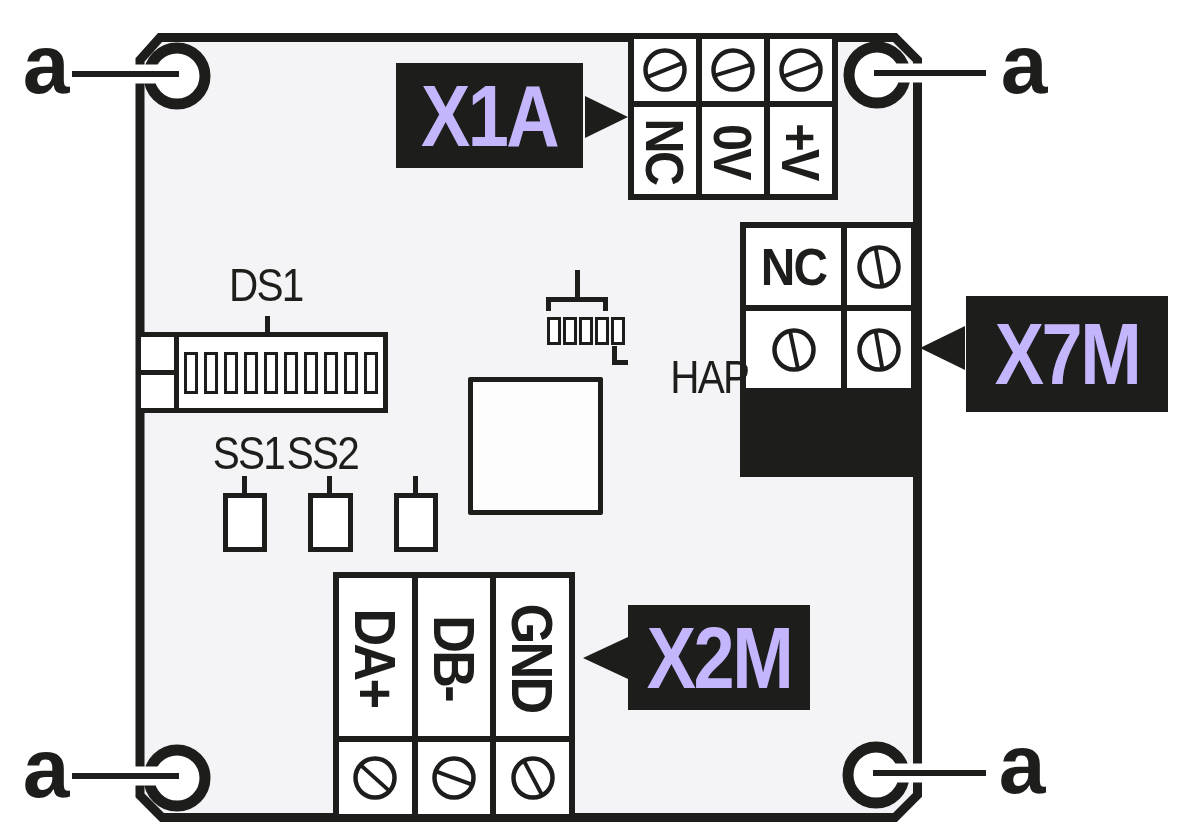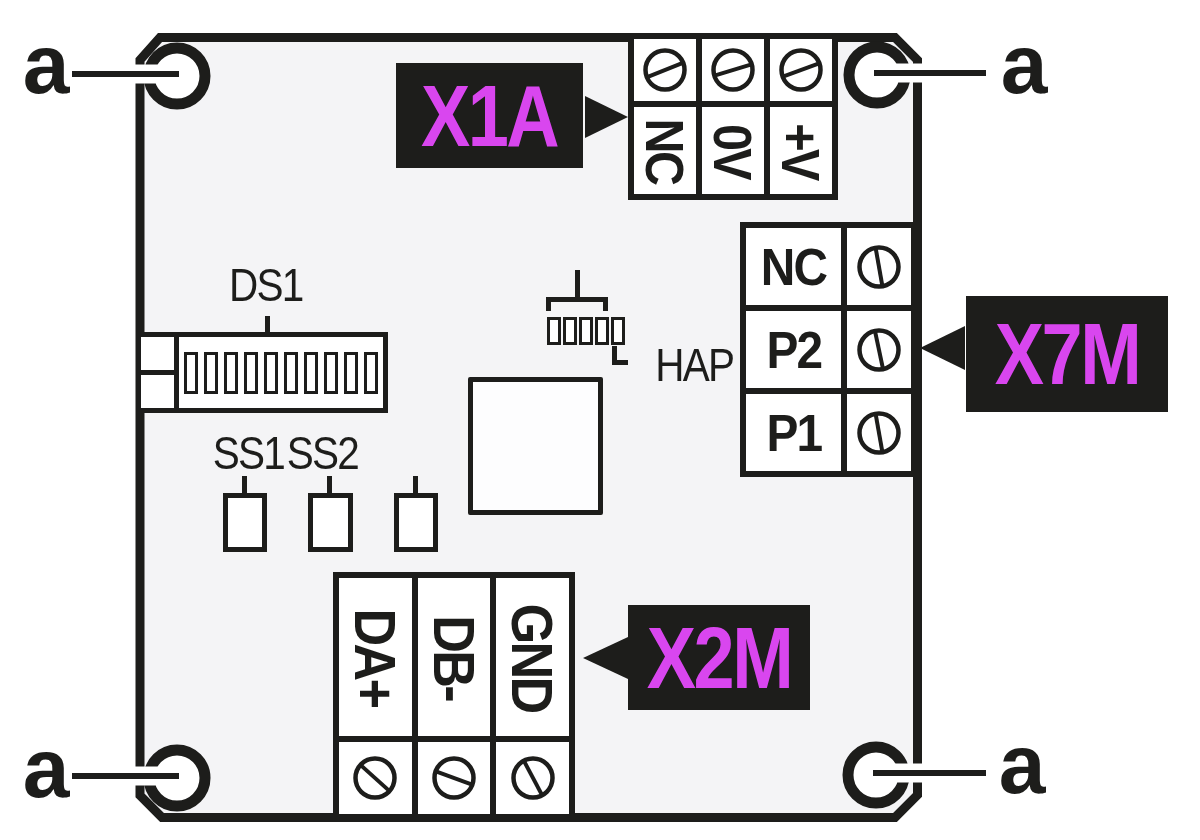--- a/index.html
+++ b/index.html
@@ -3,21 +3,21 @@
 <meta charset="utf-8">
 <style>
   * { margin:0; padding:0; box-sizing:border-box; }
   html,body { background:#ffffff; }
   body { font-family:"Liberation Sans", sans-serif; color:#1d1d1b; }
   .stage { position:relative; width:1200px; height:840px; background:#fff; overflow:hidden; }
   .abs { position:absolute; }
   svg.base { position:absolute; left:0; top:0; }
 
   
-  .callout-box { position:absolute; background:#1d1d1b; color:#d946ef;
+  .callout-box { position:absolute; background:#1d1d1b; color:#c4b5fd;
                  display:flex; align-items:center; justify-content:center; }
   .callout-text { font-weight:700; font-size:88px; letter-spacing:-3px;
                   transform:scaleX(0.84); display:inline-block; white-space:nowrap; }
 
   
   .corner-a { position:absolute; font-weight:700; font-size:84px; line-height:1;
               width:60px; text-align:center; }
 
   
   .tblock { position:absolute; background:#1d1d1b; display:grid; padding:6px; gap:6px; }
@@ -111,30 +111,24 @@
     <div class="tcell">
       <span class="htext">NC</span>
     </div>
     <div class="tcell">
       <svg width="44" height="44" viewBox="0 0 44 44">
         <circle cx="22" cy="22" r="19.5" fill="#fff" stroke="#1d1d1b" stroke-width="4.5"></circle>
         <line x1="3.5" y1="22" x2="40.5" y2="22" stroke="#1d1d1b" stroke-width="4" transform="rotate(80 22 22)"></line>
       </svg>
     </div>
     <div class="tcell">
-      <span class="htext">P2</span>
-    </div>
-    <div class="tcell">
       <svg width="44" height="44" viewBox="0 0 44 44">
         <circle cx="22" cy="22" r="19.5" fill="#fff" stroke="#1d1d1b" stroke-width="4.5"></circle>
         <line x1="3.5" y1="22" x2="40.5" y2="22" stroke="#1d1d1b" stroke-width="4" transform="rotate(78 22 22)"></line>
       </svg>
-    </div>
-    <div class="tcell">
-      <span class="htext">P1</span>
     </div>
     <div class="tcell">
       <svg width="44" height="44" viewBox="0 0 44 44">
         <circle cx="22" cy="22" r="19.5" fill="#fff" stroke="#1d1d1b" stroke-width="4.5"></circle>
         <line x1="3.5" y1="22" x2="40.5" y2="22" stroke="#1d1d1b" stroke-width="4" transform="rotate(80 22 22)"></line>
       </svg>
     </div>
   </div>
 
   <div class="tblock" style="left:333px; top:572px; width:242px; height:248px;
@@ -222,17 +216,17 @@
   <div class="tick" style="left:603px; top:297px; width:5px; height:14px;"></div>
   <div class="led-row">
     <div class="led"></div>
     <div class="led"></div>
     <div class="led"></div>
     <div class="led"></div>
     <div class="led"></div>
   </div>
   <div class="tick" style="left:612px; top:346px; width:5px; height:19px;"></div>
   <div class="tick" style="left:612px; top:360px; width:16px; height:5px;"></div>
-  <div class="comp-label" style="left:634px; top:342px; width:120px; text-align:center;">
+  <div class="comp-label" style="left:634px; top:354px; width:120px; text-align:right;">
     <span>HAP</span>
   </div>
 
 </div>
 
 </body></html>

